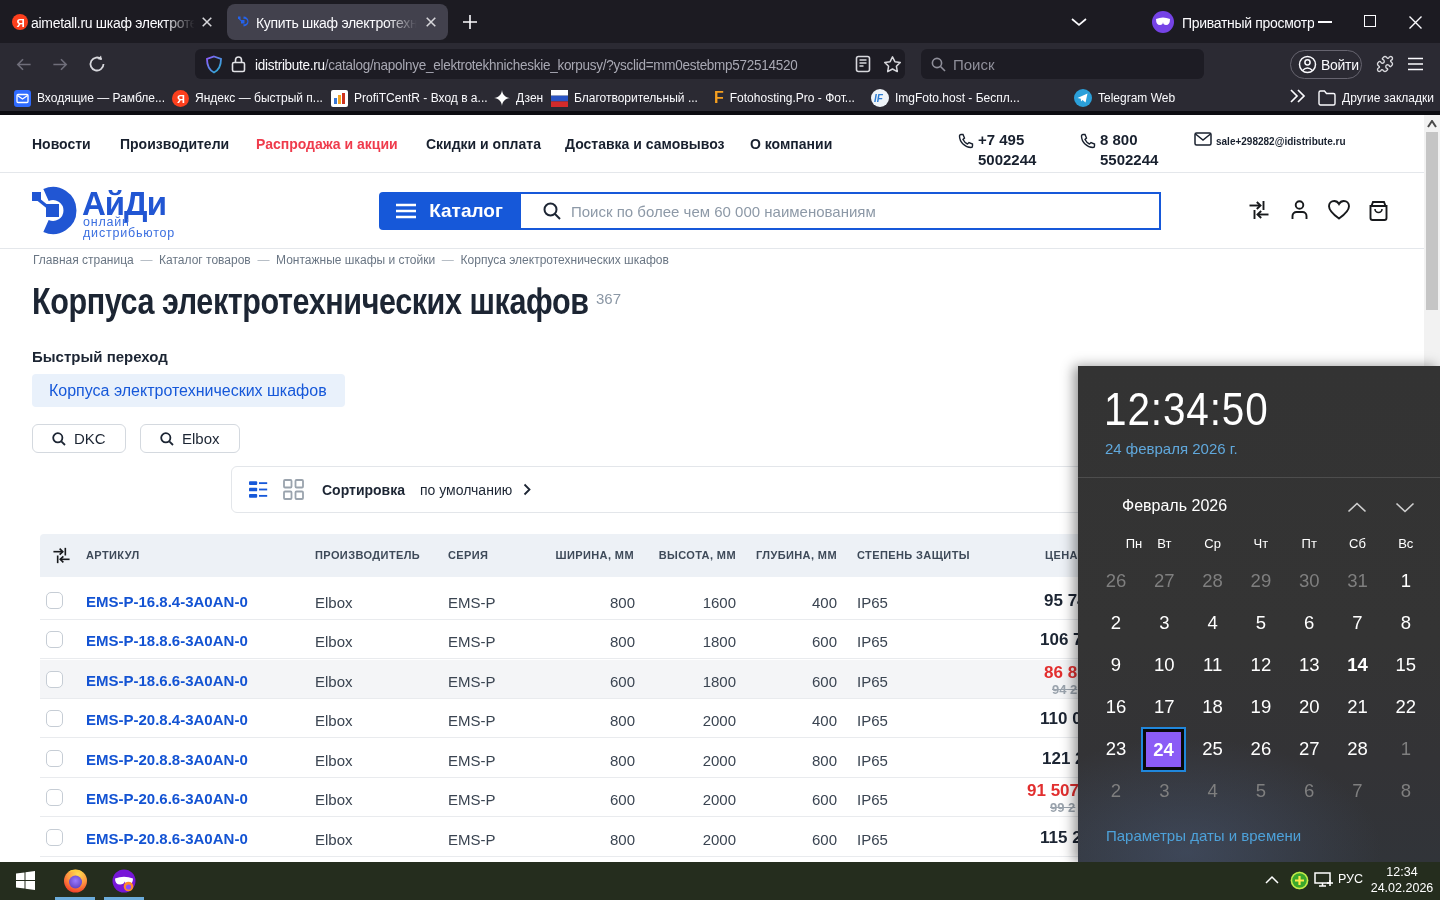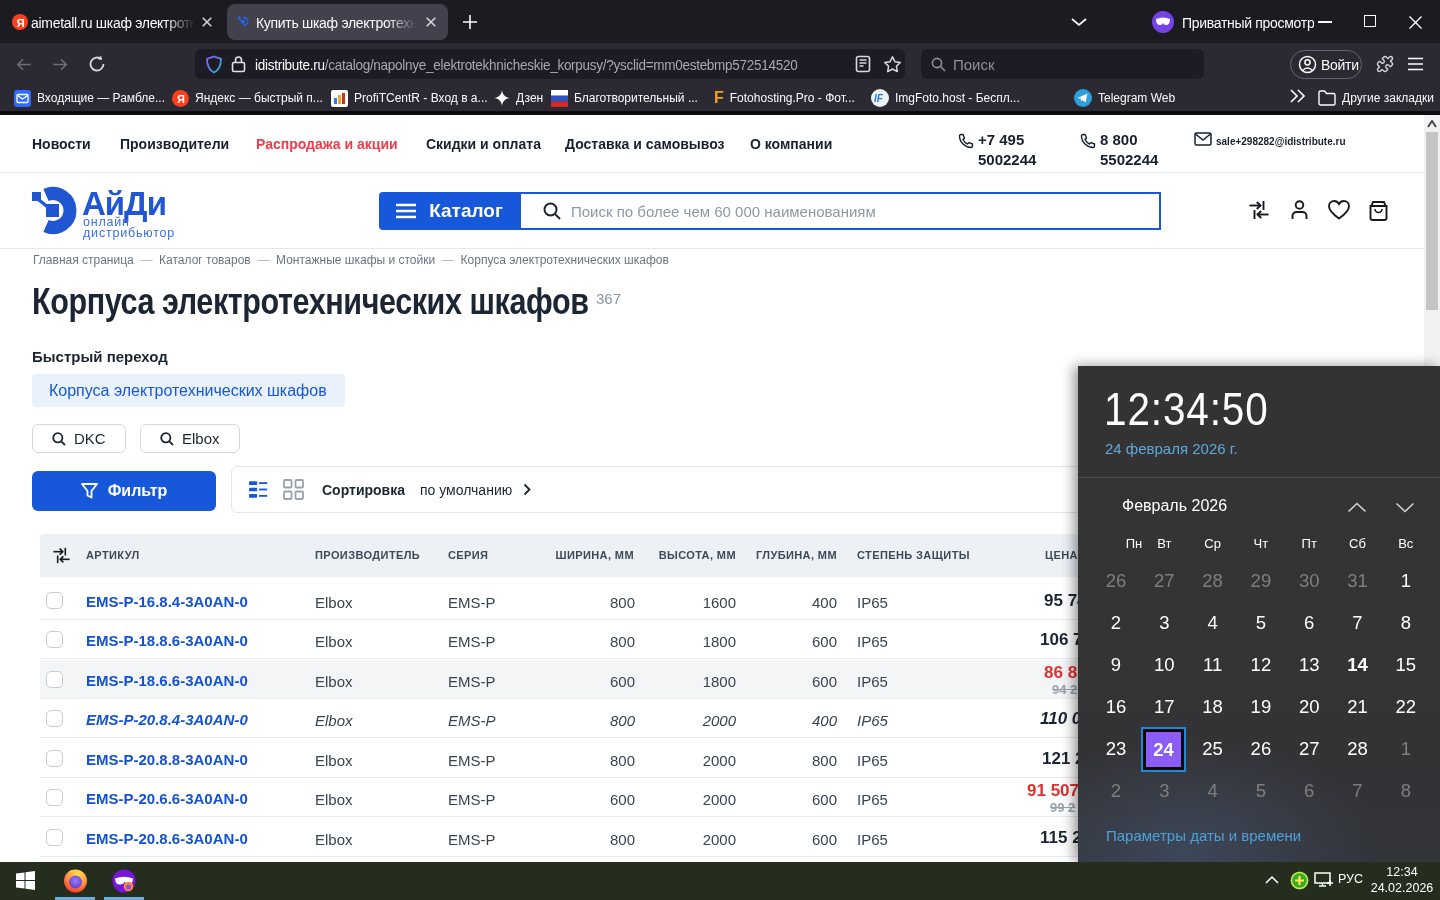--- a/index.html
+++ b/index.html
@@ -354,21 +354,21 @@
       <div class="art">EMS-P-18.6.6-3A0AN-0</div>
       <div class="c-man">Elbox</div>
       <div class="c-ser">EMS-P</div>
       <div class="num" style="left:535px;">600</div>
       <div class="num" style="left:636px;">1800</div>
       <div class="num" style="left:737px;">600</div>
       <div class="c-ip">IP65</div>
       <div class="price pricered" style="left:1004px;top:3px;">86 8</div>
       <div class="priceold" style="position:absolute;left:1012px;top:22px;">94 2</div>
     </div>
-  <div class="trow" style="top:584px;font-style:italic;">
+  <div class="trow" style="top:584px;">
       <div class="cb"></div>
       <div class="art">EMS-P-20.8.4-3A0AN-0</div>
       <div class="c-man">Elbox</div>
       <div class="c-ser">EMS-P</div>
       <div class="num" style="left:535px;">800</div>
       <div class="num" style="left:636px;">2000</div>
       <div class="num" style="left:737px;">400</div>
       <div class="c-ip">IP65</div>
       <div class="price" style="left:1000px;">110 0</div>
     </div>
@@ -400,23 +400,20 @@
       <div class="art">EMS-P-20.8.6-3A0AN-0</div>
       <div class="c-man">Elbox</div>
       <div class="c-ser">EMS-P</div>
       <div class="num" style="left:535px;">800</div>
       <div class="num" style="left:636px;">2000</div>
       <div class="num" style="left:737px;">600</div>
       <div class="c-ip">IP65</div>
       <div class="price" style="left:1000px;">115 2</div>
     </div>
 
-  <div id="filterbtn"><svg width="17" height="16" viewBox="0 0 17 16">
-        <path d="M1 1 h15 L10.5 8 V14.5 L6.5 12.5 V8 Z" fill="none" stroke="#fff" stroke-width="1.8" stroke-linejoin="round"></path>
-      </svg>Фильтр</div>
 </div>
 
 <div id="sbar"></div>
 <svg class="abs" style="left:1427px;top:120px;" width="10" height="8" viewBox="0 0 10 8">
     <path d="M1 7 L5 1 L9 7" fill="none" stroke="#4a4a4a" stroke-width="2"></path>
   </svg>
 <div id="sthumb"></div>
 
 <div id="cal">
   <div id="caltime">12:34:50</div>

